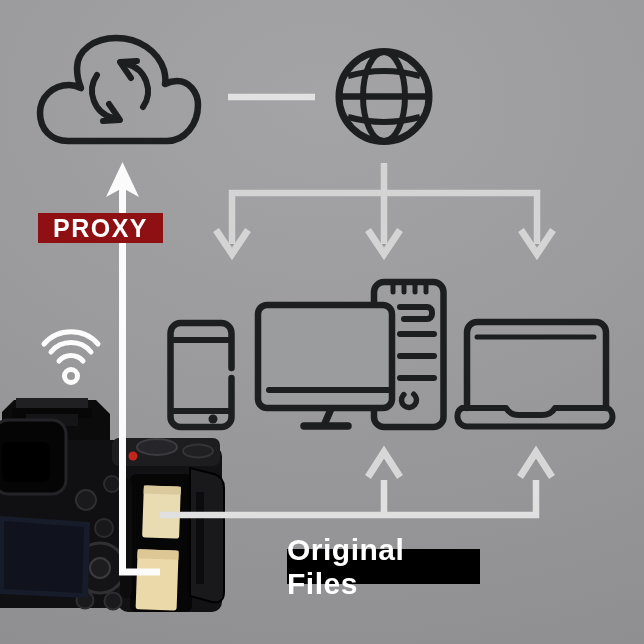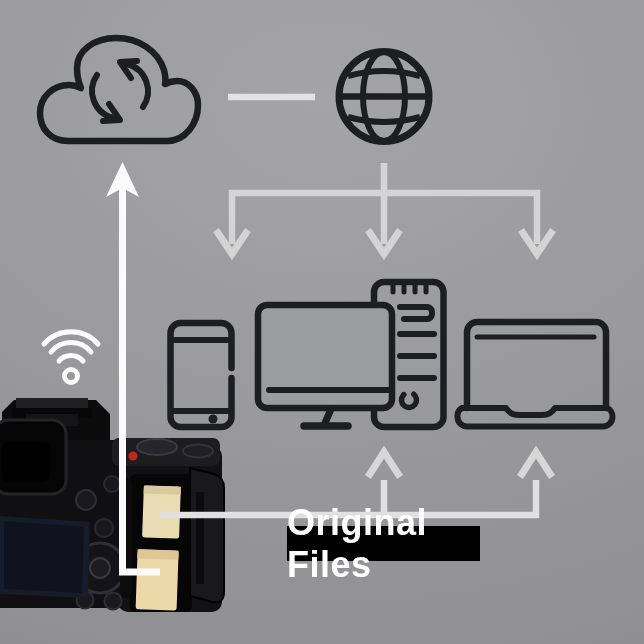--- a/index.html
+++ b/index.html
@@ -9,23 +9,23 @@
     font-family:"Liberation Sans", sans-serif;
   }
   .stage svg{position:absolute;left:0;top:0;}
   .badge{
     position:absolute;display:flex;align-items:center;justify-content:center;
     background:#8f1013;color:#fff;font-weight:bold;font-size:25px;letter-spacing:1.5px;
   }
   .badge.proxy{left:38px;top:213px;width:125px;height:30px;}
   .badge.photo{left:38px;top:256px;width:125px;height:30px;}
   .files-label{
-    position:absolute;left:287px;top:526px;width:193px;height:35px;
+    position:absolute;left:287px;top:549px;width:193px;height:35px;
     display:flex;align-items:center;justify-content:center;
-    background:#000;color:#fff;font-weight:bold;font-size:36px;letter-spacing:0.5px;
+    background:#000;color:#fff;font-weight:bold;font-size:30px;letter-spacing:0.5px;
   }
 </style>
 </head>
 <body>
 
 <div class="stage">
 
 <svg width="644" height="644" viewBox="0 0 644 644">
 
   <g fill="none" stroke="#1d1e20" stroke-linecap="round" stroke-linejoin="round">
@@ -135,17 +135,20 @@
 
   <g fill="none" stroke="#fcfcfc" stroke-linecap="round">
     <circle cx="71" cy="376" r="6.5" stroke-width="5"></circle>
     <path d="M 59 361 A 16 16 0 0 1 83 361" stroke-width="5"></path>
     <path d="M 51 352 A 26 26 0 0 1 91 352" stroke-width="5"></path>
     <path d="M 44 344 A 36 36 0 0 1 98 344" stroke-width="5"></path>
   </g>
 
 </svg>
 
+<div class="badge proxy">
+  <span>PROXY</span>
+</div>
 <div class="files-label">
   <span>Original Files</span>
 </div>
 
 </div>
 
 </body></html>

